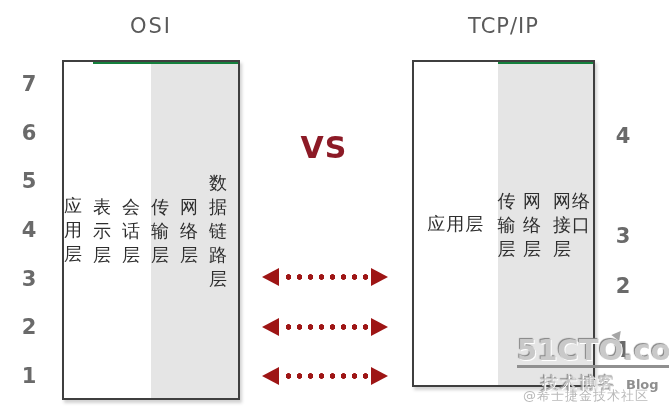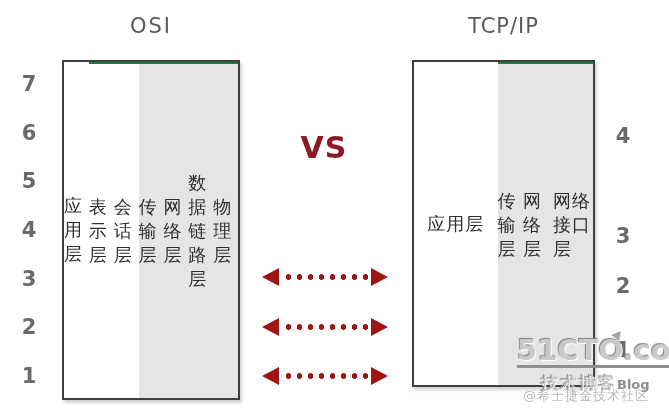--- a/index.html
+++ b/index.html
@@ -72,21 +72,21 @@
   .wm-cursor{
     position:absolute;left:613px;top:330px;width:0;height:0;
     border-left:5px solid transparent;border-right:5px solid transparent;
     border-bottom:9px solid #a5a5a5;transform:rotate(38deg);
   }
   .wm-sub{position:absolute;left:541px;top:372px;white-space:nowrap;}
   .wm-tagline{
     font-size:17px;font-weight:normal;color:#c6c6c6;letter-spacing:2px;
     text-shadow:1px 1px 0 #ffffff,-1px -1px 1px #7e7e7e;
   }
-  .wm-blog{font-size:13px;font-weight:bold;color:#8f8f8f;}
+  .wm-blog{font-size:13px;font-weight:bold;color:#8f8f8f;margin-left:9px;}
   .wm-faint{
     position:absolute;left:523px;top:387px;font-size:13px;white-space:nowrap;
     color:rgba(125,125,125,0.55);filter:blur(0.3px);letter-spacing:1px;
   }
 </style>
 </head>
 <body>
 
 <div class="canvas">
 
@@ -103,21 +103,20 @@
     <span>1</span>
   </div>
 
   <div class="stack osi-stack">
     <div class="layer-row">应用层</div>
     <div class="layer-row">表示层</div>
     <div class="layer-row">会话层</div>
     <div class="layer-row shaded">传输层</div>
     <div class="layer-row shaded">网络层</div>
     <div class="layer-row shaded">数据链路层</div>
-    <div class="layer-row shaded">物理层</div>
   </div>
 
   <div class="vs">VS</div>
 
   <div class="arrow a1">
     <div class="tri tri-left"></div>
     <div class="dots"></div>
     <div class="tri tri-right"></div>
   </div>
   <div class="arrow a2">

